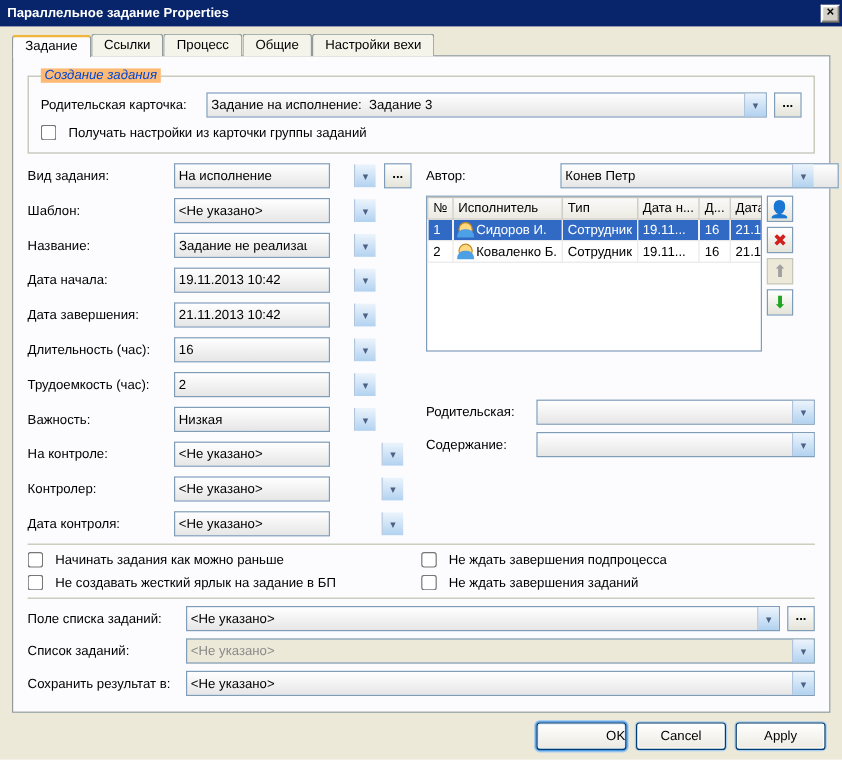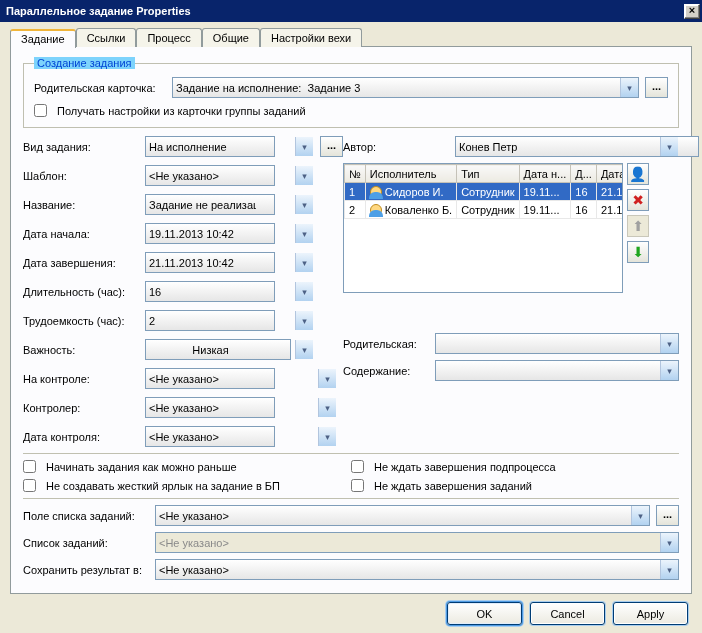--- a/index.html
+++ b/index.html
@@ -60,21 +60,21 @@
     padding: 10px 12px;
     position: relative;
     margin-top: -1px;
     z-index: 1;
   }
   fieldset.group {
     border: 1px solid #bfbfb0;
     padding: 8px 10px 10px 10px;
     margin-bottom: 8px;
   }
-  fieldset.group > legend { color: #0046d5; padding: 0 3px; background: #7dd3fc; }
+  fieldset.group > legend { color: #0046d5; padding: 0 3px; background: #fdba74; font-style: italic; }
   .row { display: flex; align-items: center; gap: 6px; margin-bottom: 6px; }
   .row:last-child { margin-bottom: 0; }
   .lbl { color: #000; }
   .combo, .input, .input-ro {
     height: 21px;
     border: 1px solid #7f9db9;
     background: #fff;
     padding: 2px 3px;
     font: inherit;
   }
@@ -95,21 +95,21 @@
   .btn-small {
     width: 23px; height: 21px;
     border: 1px solid #7f9db9;
     background: linear-gradient(#fff, #e4e4da);
     text-align: center;
     line-height: 17px;
     font-weight: bold;
     cursor: default;
   }
   .cb { width: 13px; height: 13px; margin-right: 4px; }
-  .two-col { display: flex; }
+  .two-col { display: flex; gap: 12px; }
   .col-left { width: 320px; }
   .col-right { flex: 1; }
   .form-grid { display: grid; grid-template-columns: 116px 1fr auto; gap: 8px 6px; align-items: center; }
   .table-wrap { border: 1px solid #7f9db9; background: #fff; width: 280px; height: 130px; overflow: hidden; }
   table.execs { width: 100%; border-collapse: collapse; }
   table.execs th {
     background: linear-gradient(#f9f9f9,#eceae1);
     border: 1px solid #c5c2b8;
     font-weight: normal;
     text-align: left;
@@ -135,21 +135,21 @@
   .footer-btns { display: flex; justify-content: flex-end; gap: 8px; padding: 8px 4px 0 0; }
   .btn {
     min-width: 75px; height: 23px;
     border: 1px solid #003c74;
     background: linear-gradient(#fff,#eceae1);
     border-radius: 3px;
     font: inherit;
     cursor: default;
     box-shadow: inset 0 0 0 1px #fff, 0 0 0 1px #a8cdee;
   }
-  .btn.default { box-shadow: inset 0 0 0 1px #e1edfb, 0 0 0 1px #4f9be3, 0 0 0 2px #a8cdee; }
+  .btn.default { box-shadow: inset 0 0 0 1px #e1edfb, 0 0 0 1px #4f9be3, 0 0 0 2px #a8cdee; text-align: right; }
   .divider { border-top: 1px solid #c0c0b0; margin: 6px 0; }
 </style>
 </head>
 <body>
 
 <div class="titlebar">
   <span class="titlebar-text">Параллельное задание Properties</span>
   <div class="titlebar-close">×</div>
 </div>
 
@@ -203,21 +203,21 @@
 
           <span class="lbl">Длительность (час):</span>
           <span class="combo-wrap"><input class="combo" style="width: 130px;" value="16"></span>
           <span></span>
 
           <span class="lbl">Трудоемкость (час):</span>
           <span class="combo-wrap"><input class="combo" style="width: 130px;" value="2"></span>
           <span></span>
 
           <span class="lbl">Важность:</span>
-          <span class="combo-wrap"><input class="combo" style="width: 146px; text-align: center;" value="Низкая"></span>
+          <span class="combo-wrap"><input class="combo" style="width: 130px;" value="Низкая"></span>
           <span></span>
         </div>
 
         <div style="height:8px"></div>
 
         <div class="form-grid">
           <span class="lbl">На контроле:</span>
           <span class="combo-wrap"><input class="combo" style="width: 130px;" value="&lt;Не указано&gt;"></span>
           <span></span>
 

